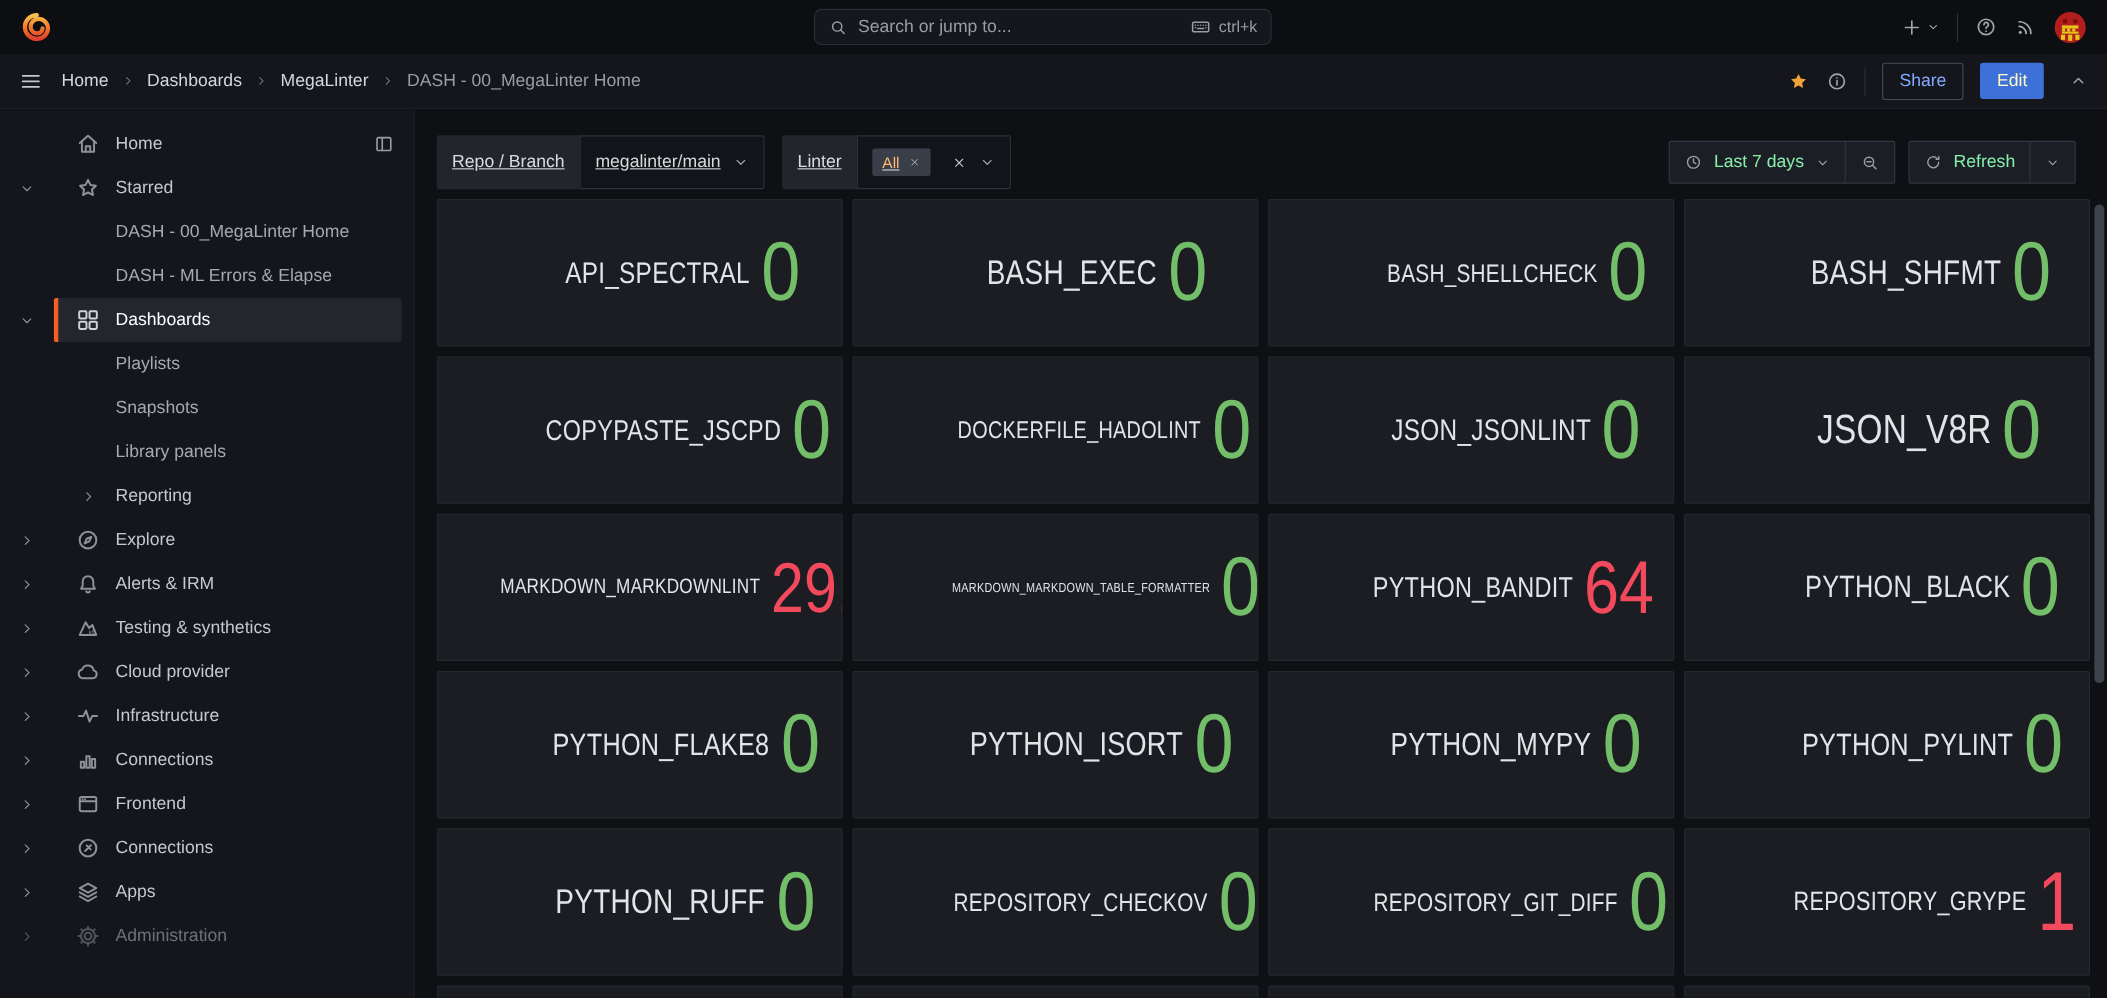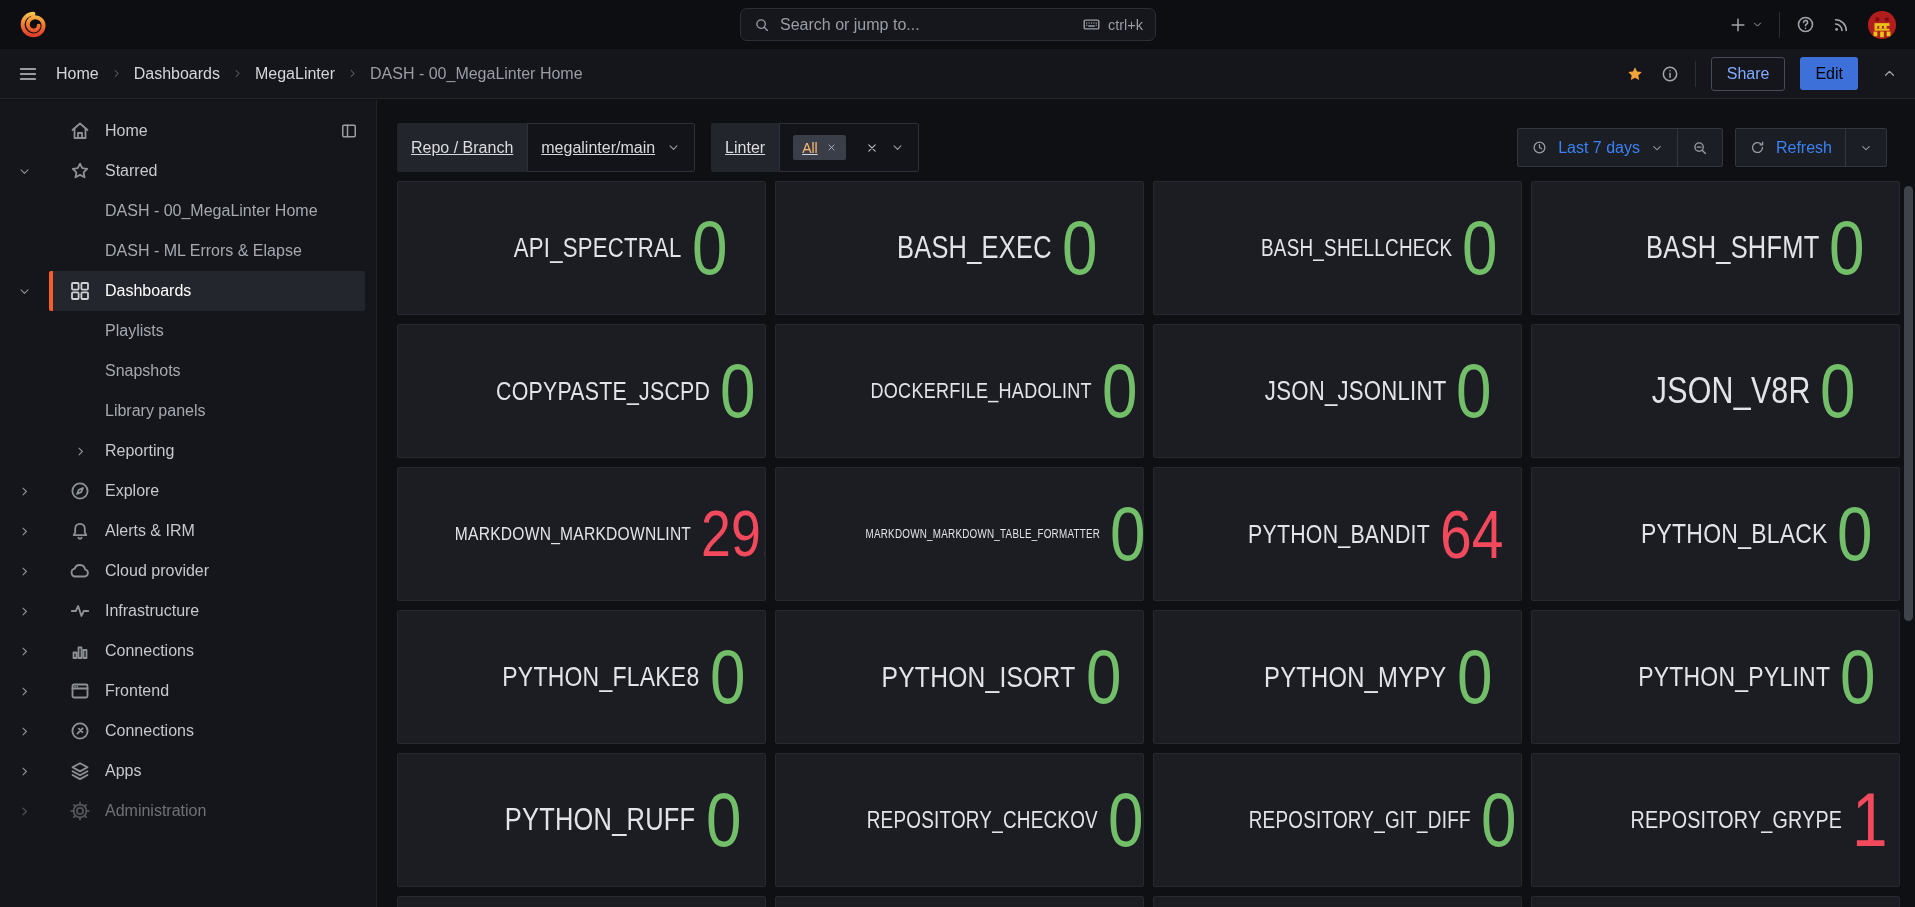--- a/index.html
+++ b/index.html
@@ -44,21 +44,21 @@
   .breadcrumb { display: flex; align-items: center; gap: 11px; font-size: 16px; }
   .crumb { color: #d5d6da; cursor: pointer; white-space: nowrap; }
   .crumb.current { color: #9a9da5; cursor: default; }
   .crumb-sep { color: #70747c; }
   .hdr-actions { margin-left: auto; display: flex; align-items: center; gap: 15px; }
   .star-icon { color: #f2a33a; cursor: pointer; }
   .info-icon { color: #a2a5ab; cursor: pointer; }
   .btn { height: 33px; border-radius: 3px; padding: 16px 15px; font-size: 16px; font-weight: 500;
          display: flex; align-items: center; cursor: pointer; border: none; font-family: inherit; }
   .btn-share { border: 1px solid #454b58; color: #82aaff; background: transparent; }
-  .btn-edit { background: #3d71d9; color: #000000; }
+  .btn-edit { background: #3d71d9; color: #fef9c3; }
   .kiosk { color: #a2a5ab; margin-left: 8px; cursor: pointer; }
 
   
   .sidebar {
     position: absolute; top: 100px; left: 0; width: 377px; bottom: 0;
     background: #14161b; border-right: 1px solid #1f2227; padding-top: 11px;
   }
   .side-item { height: 40px; display: flex; align-items: center; margin-right: 11px; cursor: pointer; }
   .side-gutter { width: 49px; flex: none; display: flex; justify-content: center; color: #8e9197; }
   .side-body { flex: 1; height: 40px; display: flex; align-items: center; gap: 13px;
@@ -83,21 +83,21 @@
                color: #dcdde1; font-size: 16px; font-weight: 500; border-radius: 2px 0 0 2px; }
   .ctl-value { background: #12141a; border: 1px solid #2c303a; display: flex; align-items: center;
                gap: 11px; padding: 0 13px; color: #d8d9da; font-size: 16px; font-weight: 500;
                border-radius: 0 2px 2px 0; }
   .chev { color: #9a9da5; }
   .chip { background: #3a3e48; border-radius: 2px; height: 25px; display: flex; align-items: center;
           gap: 8px; padding: 0 9px; font-size: 14px; color: #fdba74; }
   .chip .icon, .clear-x { color: #c0c2c8; cursor: pointer; }
   .spacer { flex: 1; }
   .tbtn-group { display: flex; align-items: stretch; height: 39px; background: #1b1e24;
-                border: 1px solid #33363e; border-radius: 2px; color: #3b82f6;
+                border: 1px solid #33363e; border-radius: 2px; color: #86efac;
                 font-size: 16px; font-weight: 500; margin-left: 12px; cursor: pointer; }
   .seg { display: flex; align-items: center; gap: 10px; padding: 0 13px; }
   .seg + .seg { border-left: 1px solid #33363e; }
 
   .grid { position: absolute; top: 81px; left: 19px; width: 1503px; bottom: 0;
           display: grid; grid-template-columns: repeat(4, 1fr); grid-auto-rows: 134px;
           gap: 9px; overflow: hidden; }
   .panel { background: #1b1d23; border: 1px solid #26292f; border-radius: 2px;
            display: flex; align-items: center; justify-content: center; overflow: hidden; padding-left: 48px; }
   .stat-pair { display: flex; align-items: center; }
@@ -373,20 +373,36 @@
       </div>
       <div class="side-item">
         <span class="side-gutter">
           <svg viewBox="0 0 24 24" width="15" height="15" fill="none" stroke="currentColor" stroke-width="1.8" stroke-linecap="round" stroke-linejoin="round">
             <path d="M9.5 6.5 15 12l-5.5 5.5"></path>
           </svg>
         </span>
         <span class="side-body">
           <span class="side-icon icon">
             <svg viewBox="0 0 24 24" width="24" height="24" fill="none" stroke="currentColor" stroke-width="1.8" stroke-linecap="round" stroke-linejoin="round">
+              <path d="M4.5 18.2 9.8 6.8l3.2 5 3-2.6 3.5 9z"></path>
+              <text x="12.6" y="17" font-size="5.2" fill="currentColor" stroke="none" font-family="inherit">k6</text>
+            </svg>
+          </span>
+          <span class="side-label">Testing &amp; synthetics</span>
+        </span>
+      </div>
+      <div class="side-item">
+        <span class="side-gutter">
+          <svg viewBox="0 0 24 24" width="15" height="15" fill="none" stroke="currentColor" stroke-width="1.8" stroke-linecap="round" stroke-linejoin="round">
+            <path d="M9.5 6.5 15 12l-5.5 5.5"></path>
+          </svg>
+        </span>
+        <span class="side-body">
+          <span class="side-icon icon">
+            <svg viewBox="0 0 24 24" width="24" height="24" fill="none" stroke="currentColor" stroke-width="1.8" stroke-linecap="round" stroke-linejoin="round">
               <path d="M7.3 17.5h9.2a3.6 3.6 0 0 0 .6-7.1A5.4 5.4 0 0 0 6.7 9.6a4 4 0 0 0 .6 7.9z"></path>
             </svg>
           </span>
           <span class="side-label">Cloud provider</span>
         </span>
       </div>
       <div class="side-item">
         <span class="side-gutter">
           <svg viewBox="0 0 24 24" width="15" height="15" fill="none" stroke="currentColor" stroke-width="1.8" stroke-linecap="round" stroke-linejoin="round">
             <path d="M9.5 6.5 15 12l-5.5 5.5"></path>

